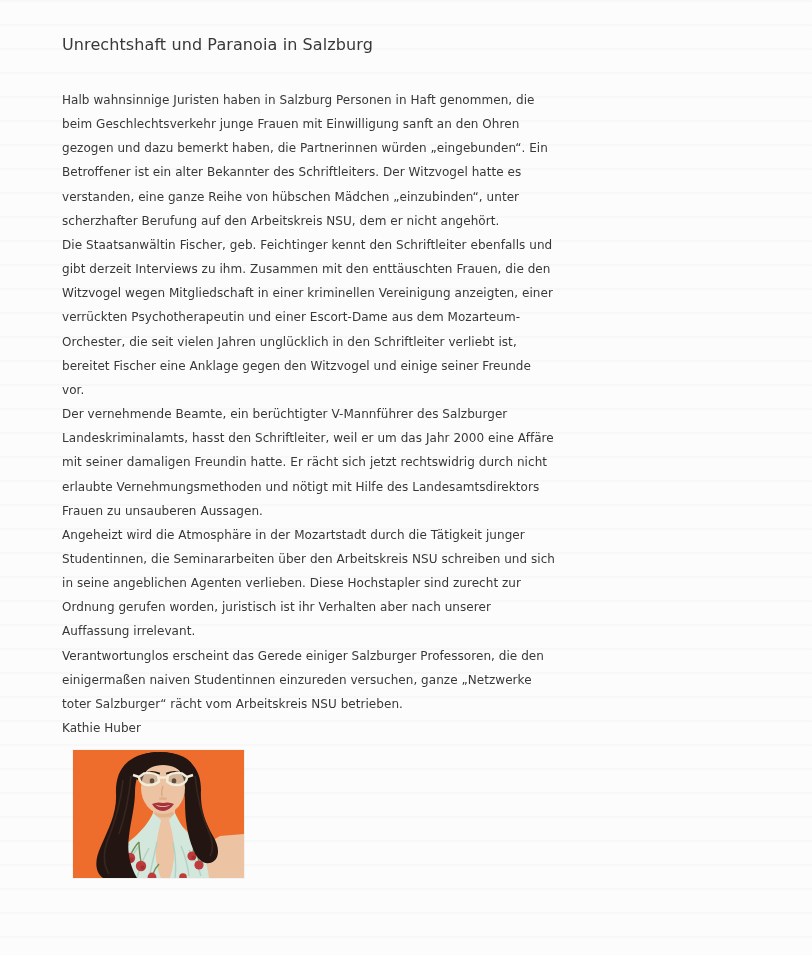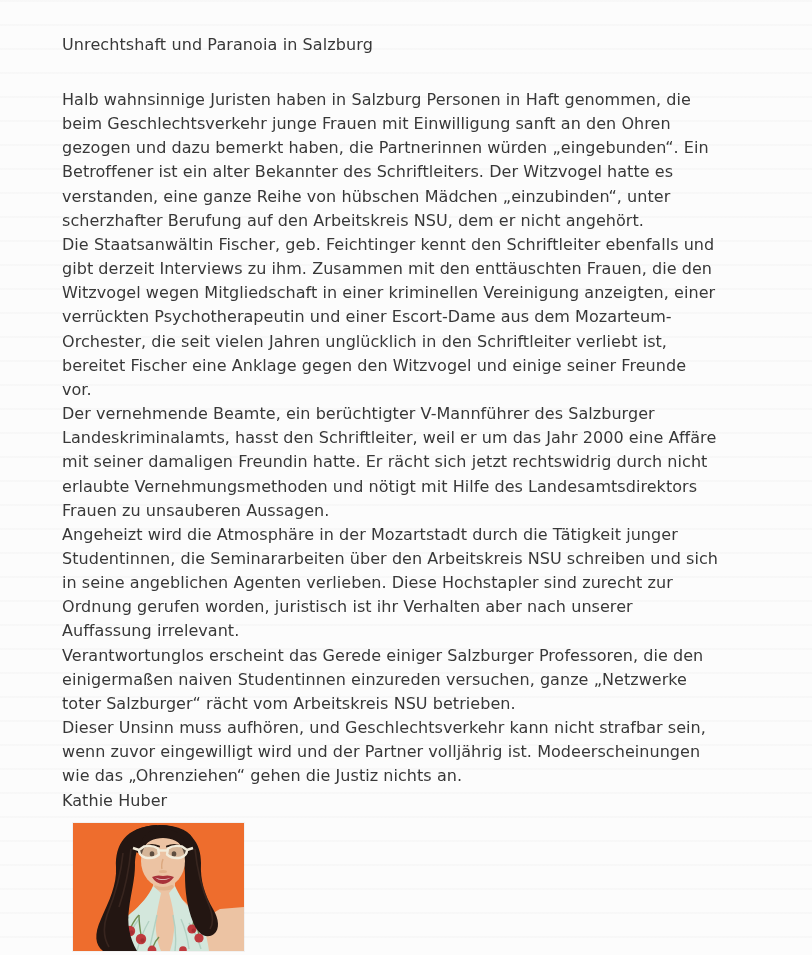--- a/index.html
+++ b/index.html
@@ -19,21 +19,21 @@
   .content { padding: 33px 40px 0 45px; }
   .article-title {
     font-size: 16px;
     font-weight: 400;
     line-height: 24px;
     margin: 0 0 31px 0;
     letter-spacing: 0.1px;
   }
   .article-body p {
     margin: 0;
-    font-size: 16px;
+    font-size: 12px;
     line-height: 24.15px;
     letter-spacing: 0.05px;
     white-space: pre-line;
   }
   .signature {
     margin: 0;
     font-size: 16px;
     line-height: 24.15px;
   }
   figure.author-photo {
@@ -74,23 +74,20 @@
 erlaubte Vernehmungsmethoden und nötigt mit Hilfe des Landesamtsdirektors
 Frauen zu unsauberen Aussagen.</p>
       <p>Angeheizt wird die Atmosphäre in der Mozartstadt durch die Tätigkeit junger
 Studentinnen, die Seminararbeiten über den Arbeitskreis NSU schreiben und sich
 in seine angeblichen Agenten verlieben. Diese Hochstapler sind zurecht zur
 Ordnung gerufen worden, juristisch ist ihr Verhalten aber nach unserer
 Auffassung irrelevant.</p>
       <p>Verantwortunglos erscheint das Gerede einiger Salzburger Professoren, die den
 einigermaßen naiven Studentinnen einzureden versuchen, ganze „Netzwerke
 toter Salzburger“ rächt vom Arbeitskreis NSU betrieben.</p>
-      <p>Dieser Unsinn muss aufhören, und Geschlechtsverkehr kann nicht strafbar sein,
-wenn zuvor eingewilligt wird und der Partner volljährig ist. Modeerscheinungen
-wie das „Ohrenziehen“ gehen die Justiz nichts an.</p>
       <p class="signature">Kathie Huber</p>
     </div>
 
     <figure class="author-photo">
       <svg width="171" height="128" viewBox="0 0 171 128" xmlns="http://www.w3.org/2000/svg">
 
         <rect x="0" y="0" width="171" height="128" fill="#ee6d2d"></rect>
 
         <path d="M133,128 L133,106 Q134,92 147,86 L171,84 L171,128 Z" fill="#ecc3a3"></path>
 

